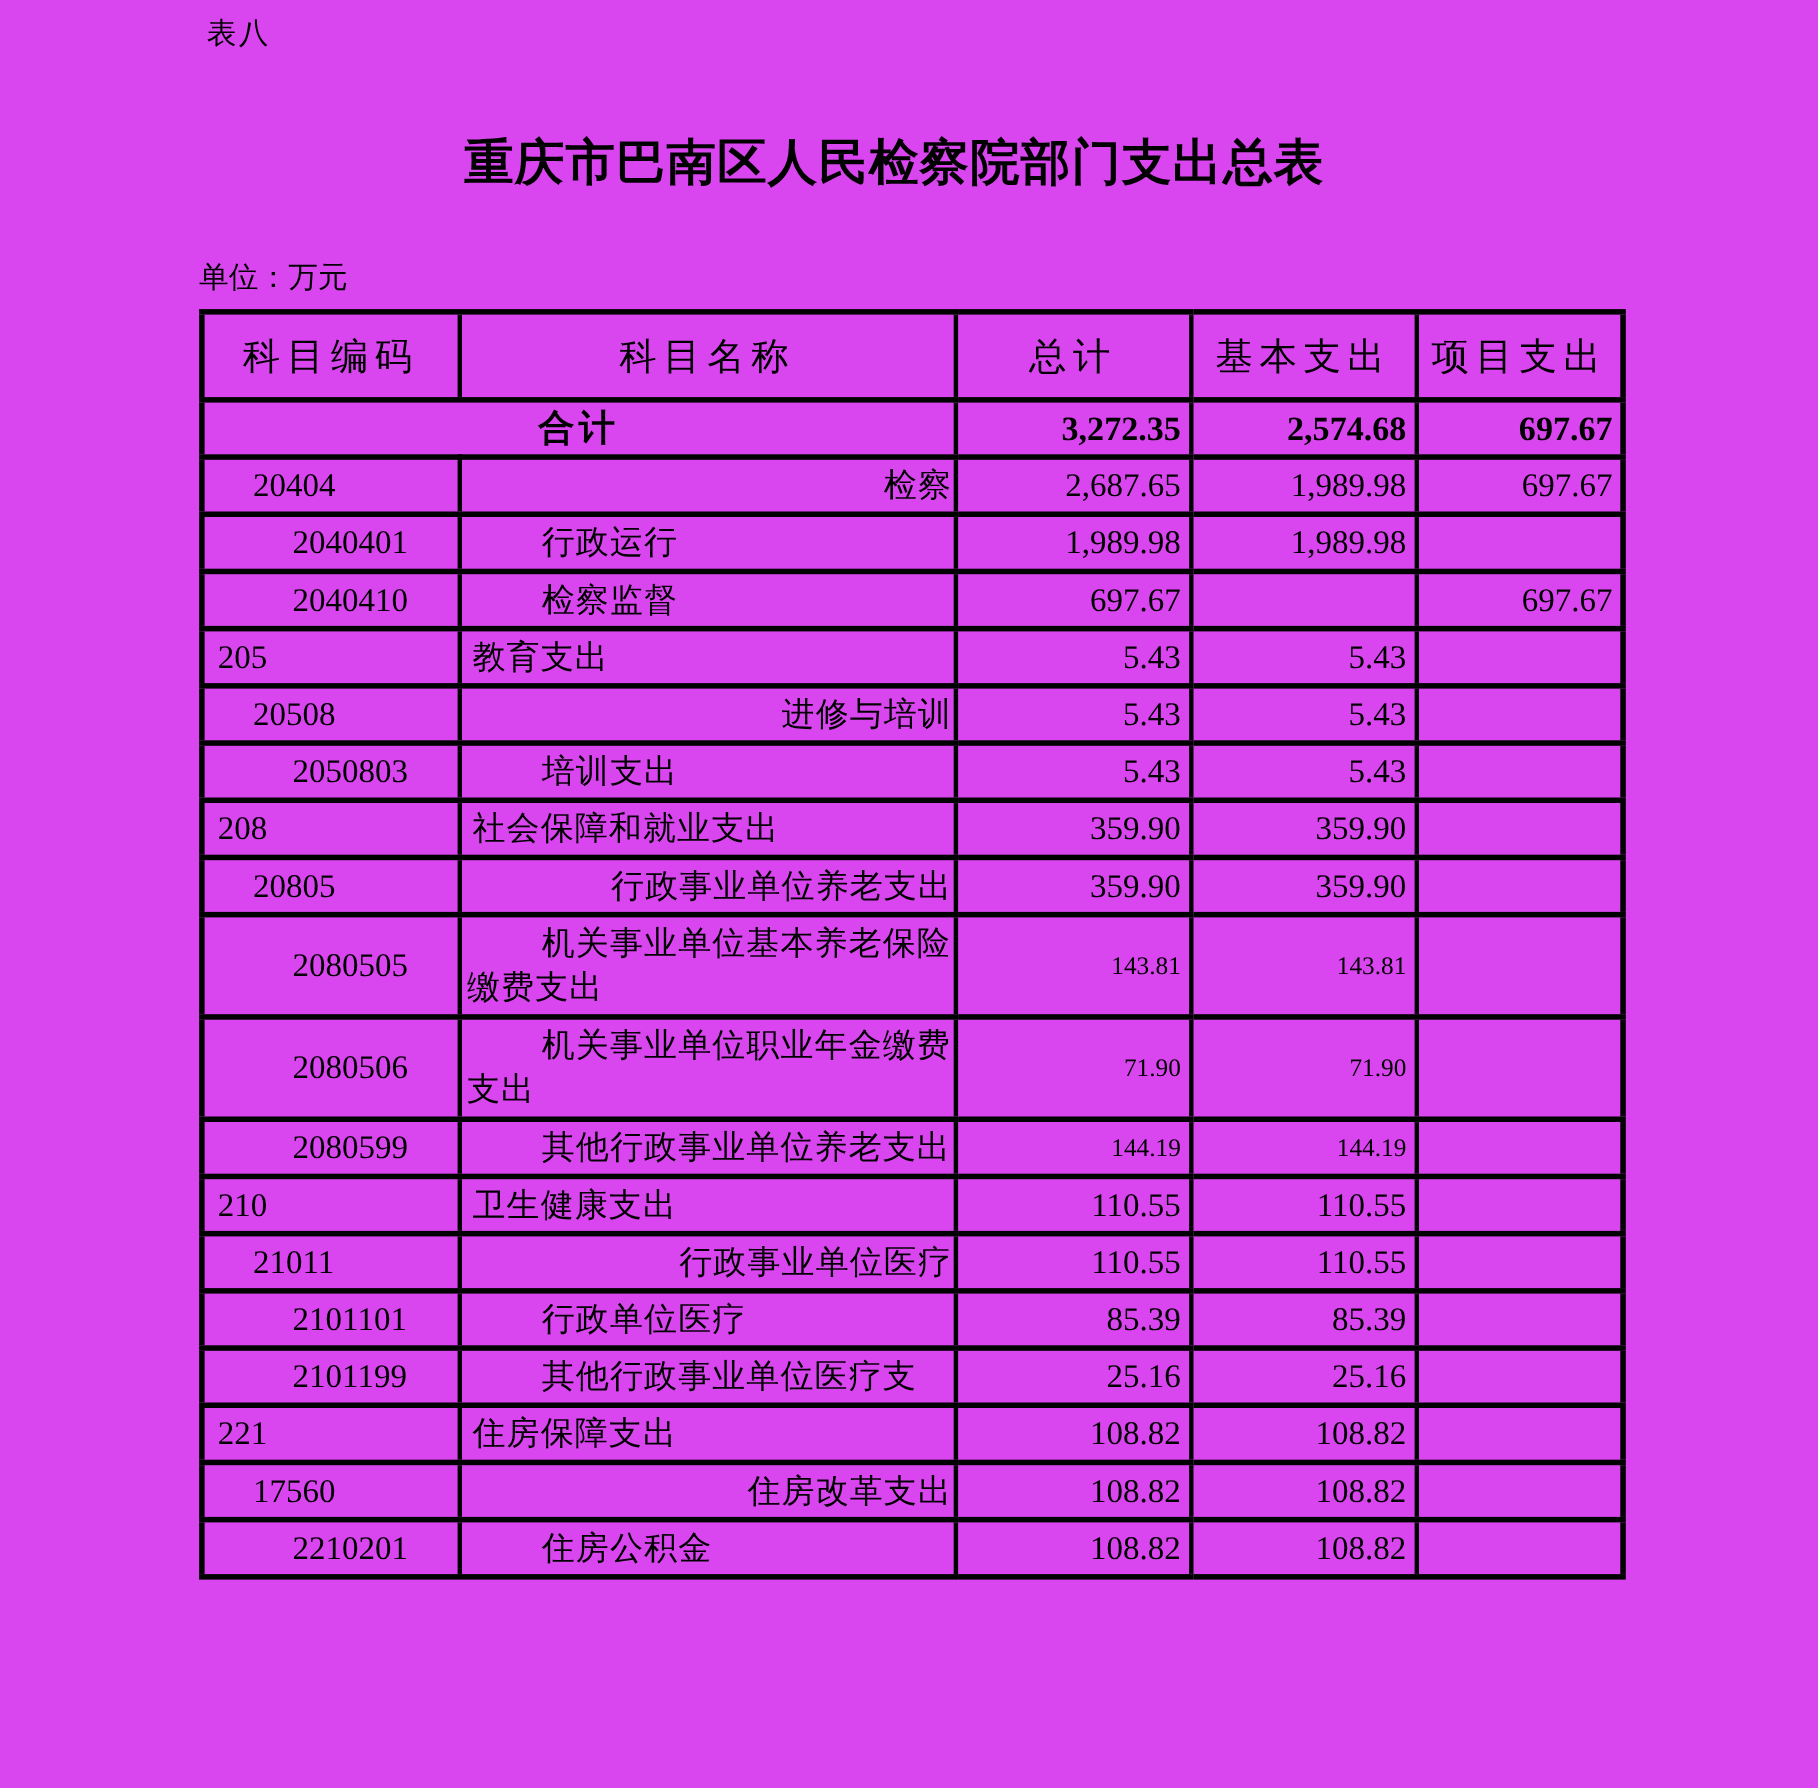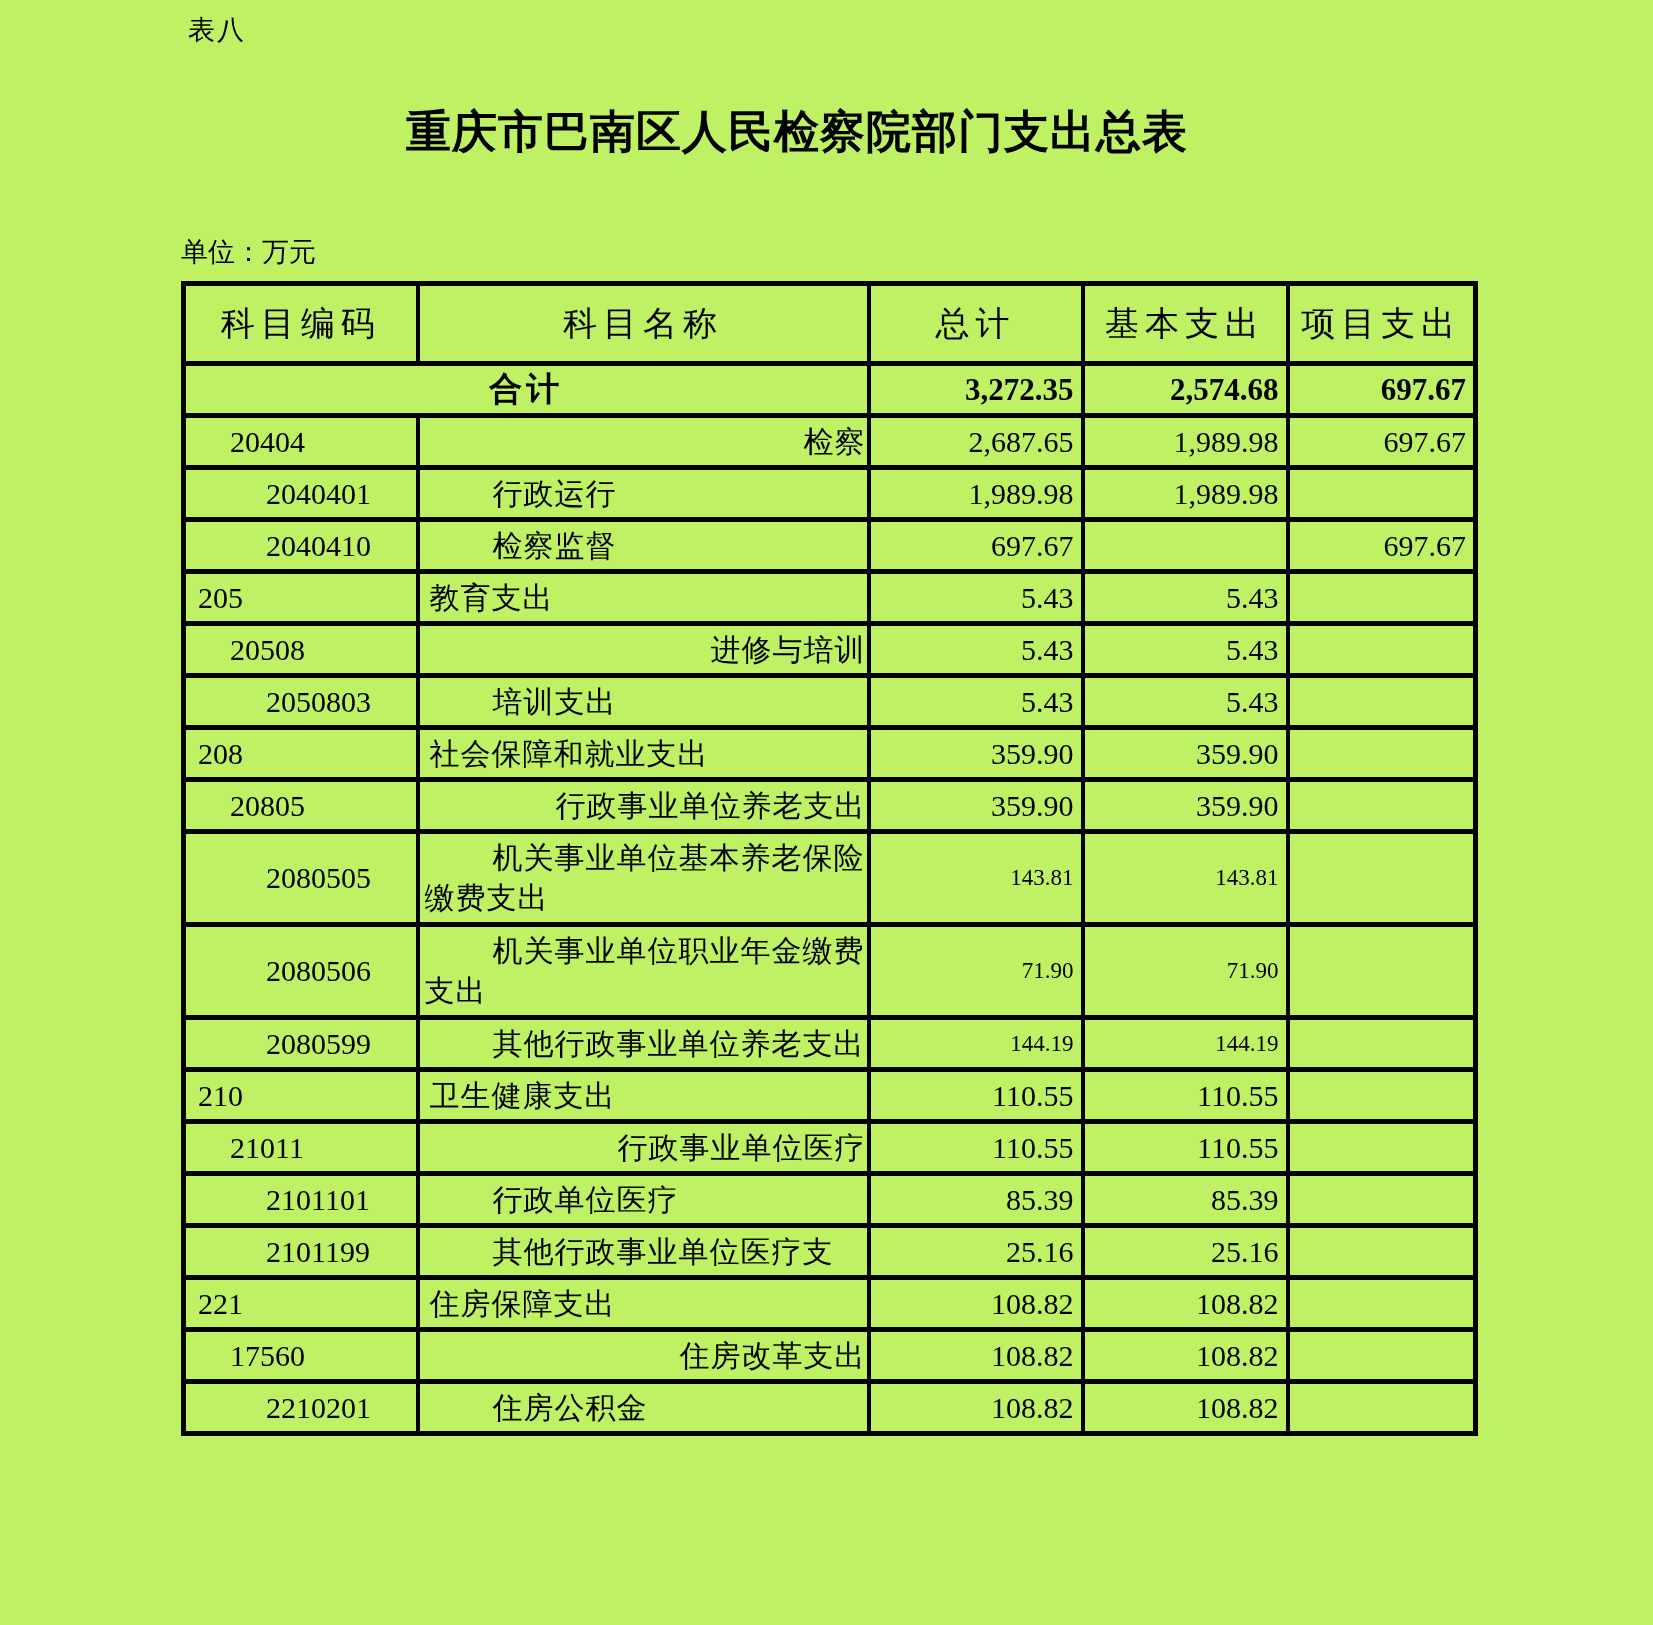--- a/index.html
+++ b/index.html
@@ -6,36 +6,36 @@
     margin: 0;
     padding: 0;
     background: #ffffff;
     color: #000000;
     font-family: "Liberation Serif", "DejaVu Serif", serif;
   }
   .page {
     position: relative;
     width: 1653px;
     height: 1625px;
-    background: #bef264;
+    background: #d946ef;
     overflow: hidden;
   }
   .doc-tag {
     position: absolute;
     left: 188px;
     top: 12px;
     font-size: 27px;
     letter-spacing: 2px;
   }
   .doc-title {
     position: absolute;
     left: 181px;
     top: 102px;
     width: 1232px;
-    margin: 0;
+    margin: 16px;
     text-align: center;
     font-size: 45px;
     font-weight: bold;
     letter-spacing: 1px;
     white-space: nowrap;
   }
   .unit-label {
     position: absolute;
     top: 234px;
     left: 181px;

